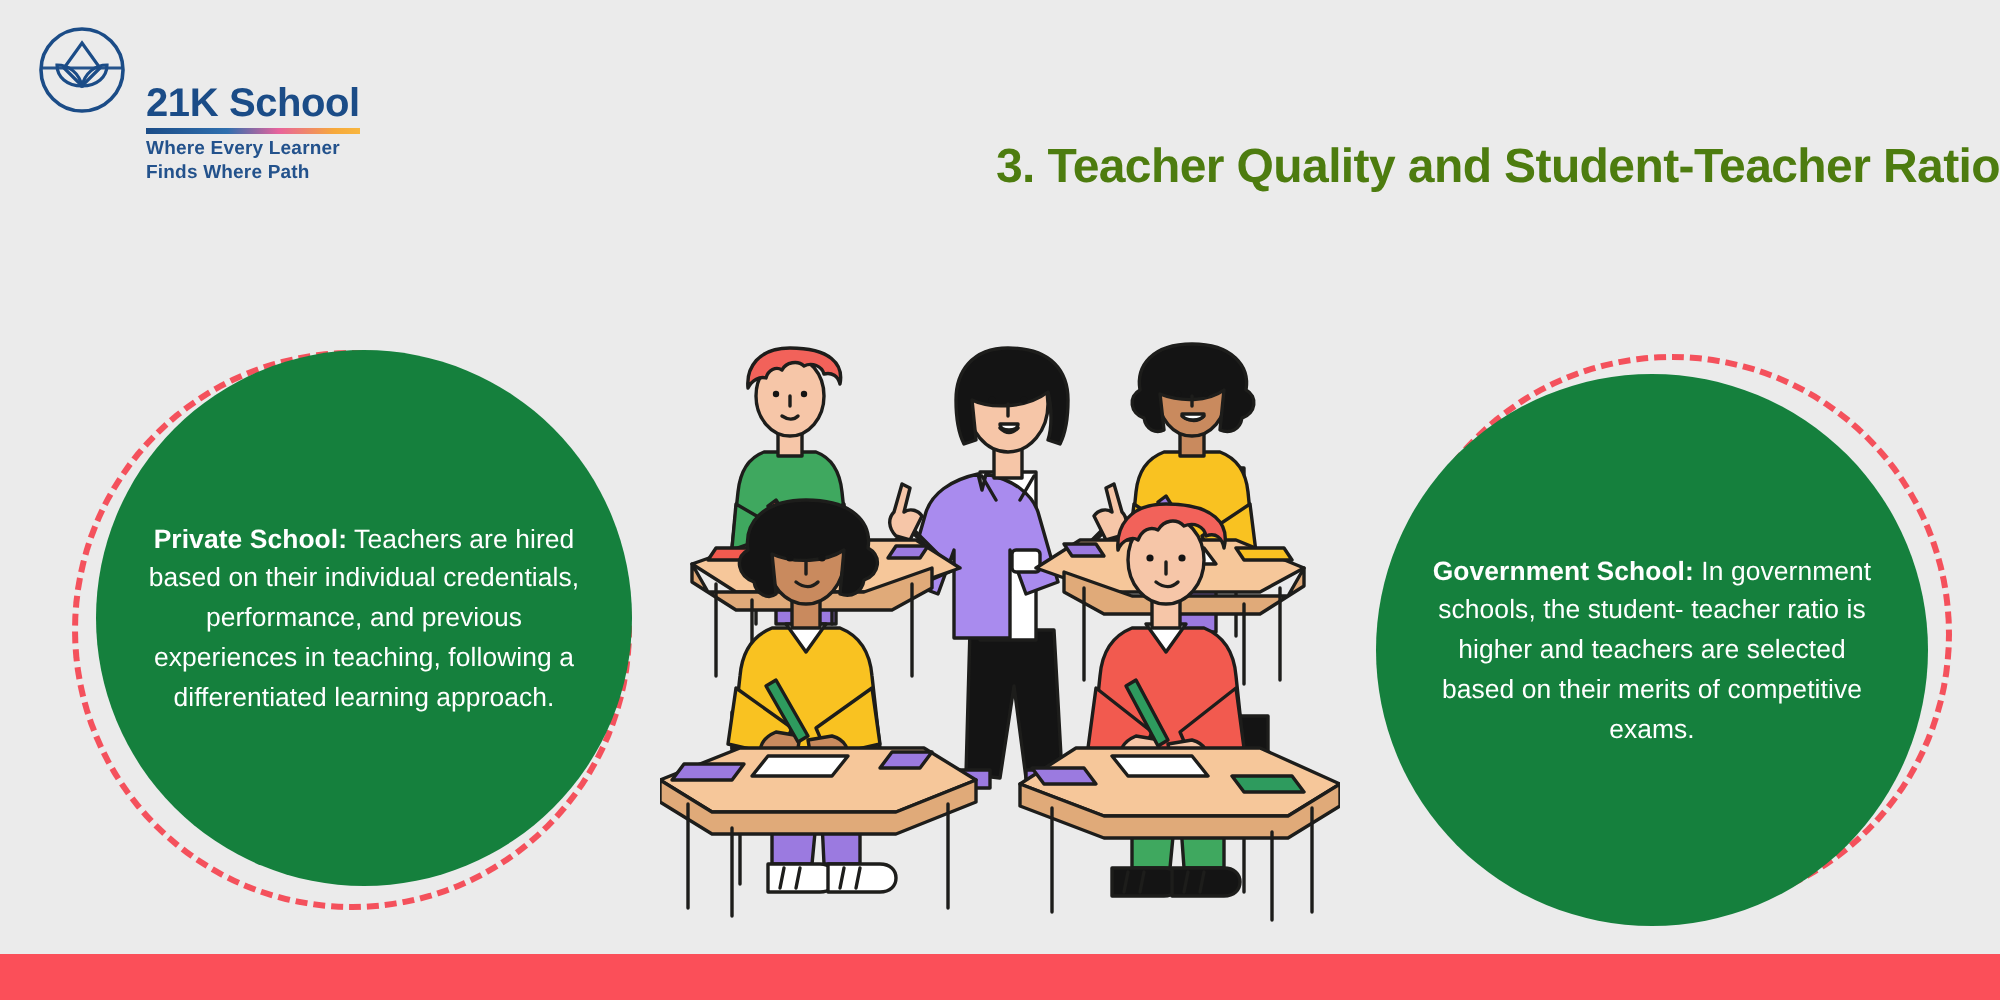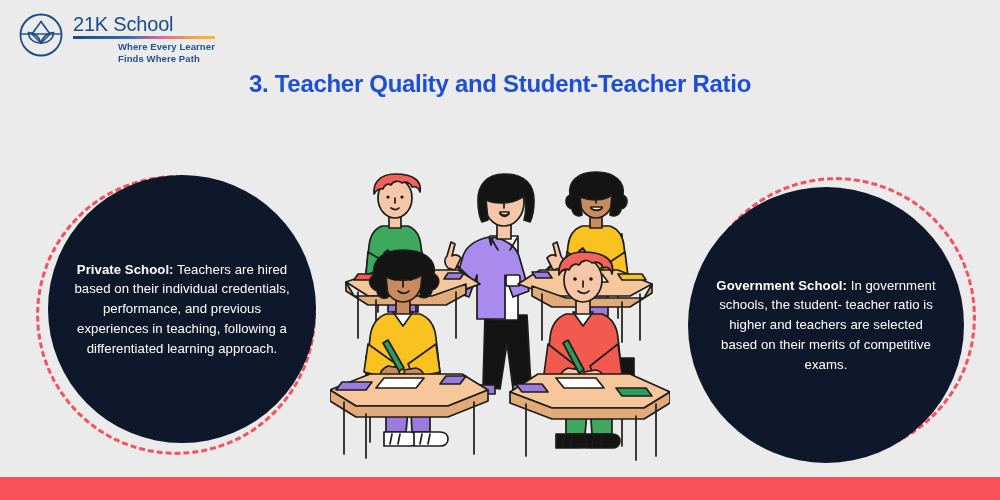--- a/index.html
+++ b/index.html
@@ -10,41 +10,42 @@
     overflow:hidden;
     position:relative;
   }
   .stage{position:absolute;inset:0;}
 
   
   .logo{position:absolute;left:18px;top:12px;display:flex;align-items:flex-start;gap:9px;}
   .logo-mark{width:46px;height:46px;flex:0 0 46px;}
   .logo-text{padding-top:2px;}
   .logo-title{
-    font-size:20px;font-weight:normal;color:#1b4c87;letter-spacing:-.2px;
+    font-size:20px;font-weight:bold;color:#1b4c87;letter-spacing:-.2px;
     line-height:1.05;
+    margin-top:28px;
   }
   .logo-rule{height:2.5px;width:100%;margin:1px 0 2px 0;
     background:linear-gradient(90deg,#1b4c87 0%,#2f6fae 38%,#e8639c 62%,#f6a93b 88%,#f8b63f 100%);}
-  .logo-tag{font-size:9.5px;font-weight:bold;color:#23528c;line-height:1.28;letter-spacing:.1px;margin-left:45px;}
+  .logo-tag{font-size:9.5px;font-weight:bold;color:#23528c;line-height:1.28;letter-spacing:.1px;}
 
   
   .page-title{
-    position:absolute;left:0;right:0;top:70px;text-align:center;
-    font-size:24px;font-weight:bold;color:#1d4ed8;letter-spacing:-.3px;
+    position:absolute;left:0;right:0;top:70px;text-align:right;
+    font-size:24px;font-weight:bold;color:#4d7c0f;letter-spacing:-.3px;
   }
 
   
   .bubble{position:absolute;}
   .bubble .dash{
     position:absolute;border:3px dashed #f4515c;border-radius:50%;
     box-sizing:border-box;
   }
   .bubble .solid{
-    position:absolute;background:#0f172a;border-radius:50%;
+    position:absolute;background:#15803d;border-radius:50%;
     display:flex;align-items:center;justify-content:center;
   }
   .bubble .txt{
     color:#ffffff;text-align:center;font-size:13.2px;line-height:1.5;
     padding:0 26px;letter-spacing:.05px;
   }
   .bubble .txt b{font-weight:bold;}
 
   #bubble-left{left:36px;top:165px;width:300px;height:300px;}
   #bubble-left .dash{left:0;top:10px;width:280px;height:280px;}

